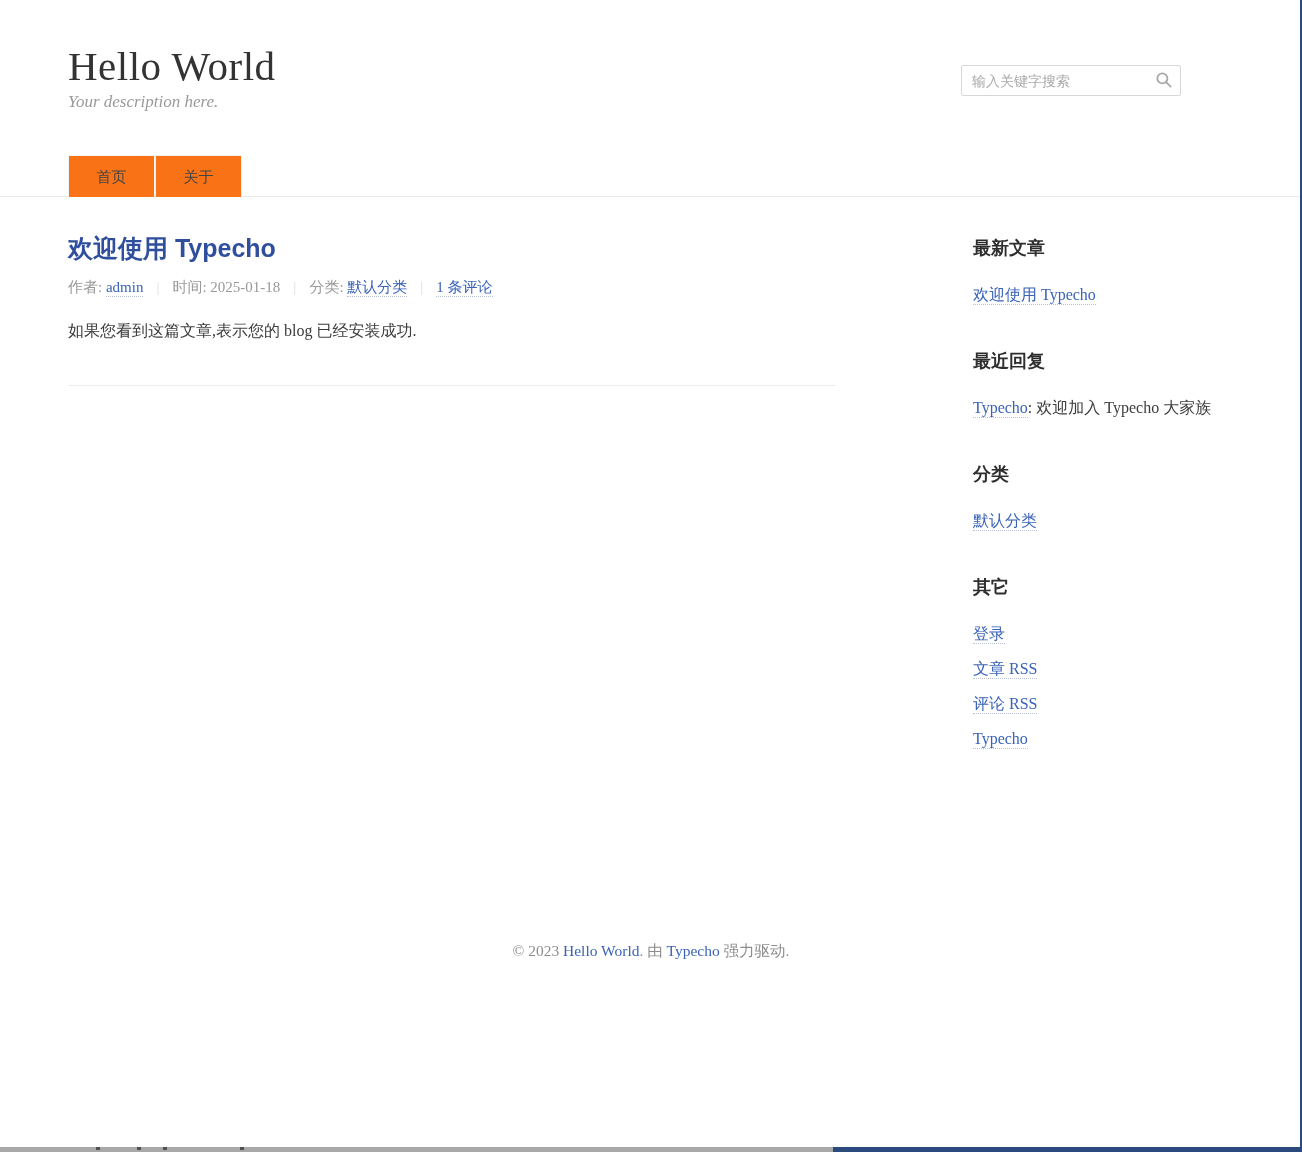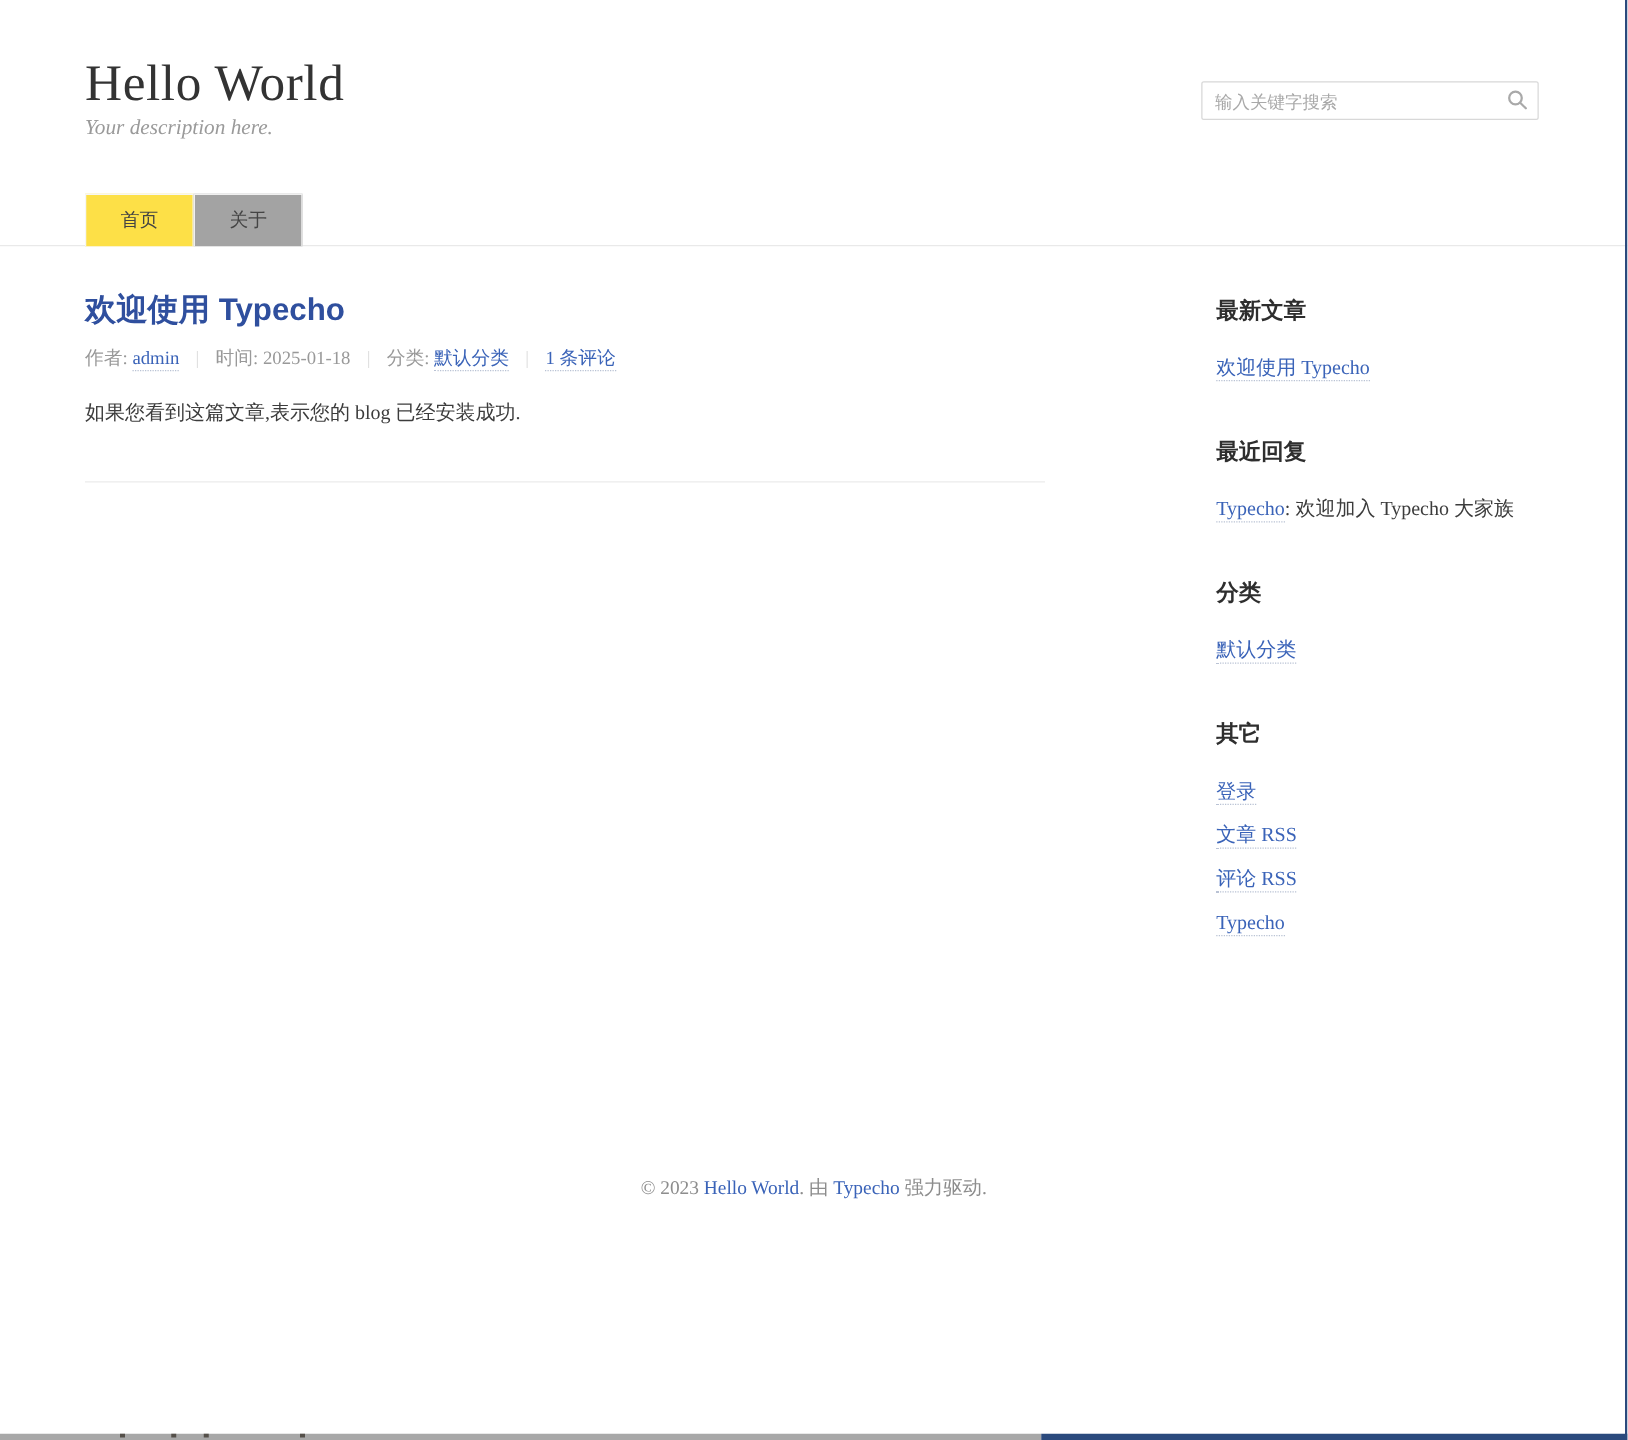--- a/index.html
+++ b/index.html
@@ -36,27 +36,27 @@
     position: absolute; left: 68px; bottom: -1px;
     display: flex;
   }
   .nav-tab {
     display: block;
     width: 87px; height: 42px; line-height: 42px;
     text-align: center;
     font-family: "Liberation Sans", sans-serif;
     font-size: 15px; color: #444444;
     text-decoration: none;
-    background: #a3a3a3;
+    background: #f97316;
     border: 1px solid #f0f0f0;
     border-bottom: none;
     cursor: pointer;
   }
   .nav-tab.active {
-    background: #fde047;
+    background: #f97316;
     border-color: #f6f6f6;
   }
 
   
   a.dlink {
     color: #3a63b8;
     text-decoration: none;
     border-bottom: 1px dotted #b9c2d4;
     padding-bottom: 1px;
     cursor: pointer;
@@ -95,21 +95,21 @@
     border: none;
     border-top: 1px solid #ececec;
     width: 100%;
   }
 
   
   .sidebar {
     position: absolute; left: 961px; top: 65px;
     width: 273px;
   }
-  .search-box { position: relative; width: 270px; height: 31px; }
+  .search-box { position: relative; width: 220px; height: 31px; }
   .search-input {
     width: 100%; height: 31px;
     border: 1px solid #d8d8d8; border-radius: 2px;
     padding: 0 36px 0 10px;
     font-family: "Liberation Sans", sans-serif;
     font-size: 14px; color: #444444;
     outline: none;
   }
   .search-input::placeholder { color: #a9a9a9; opacity: 1; }
   .search-icon {

